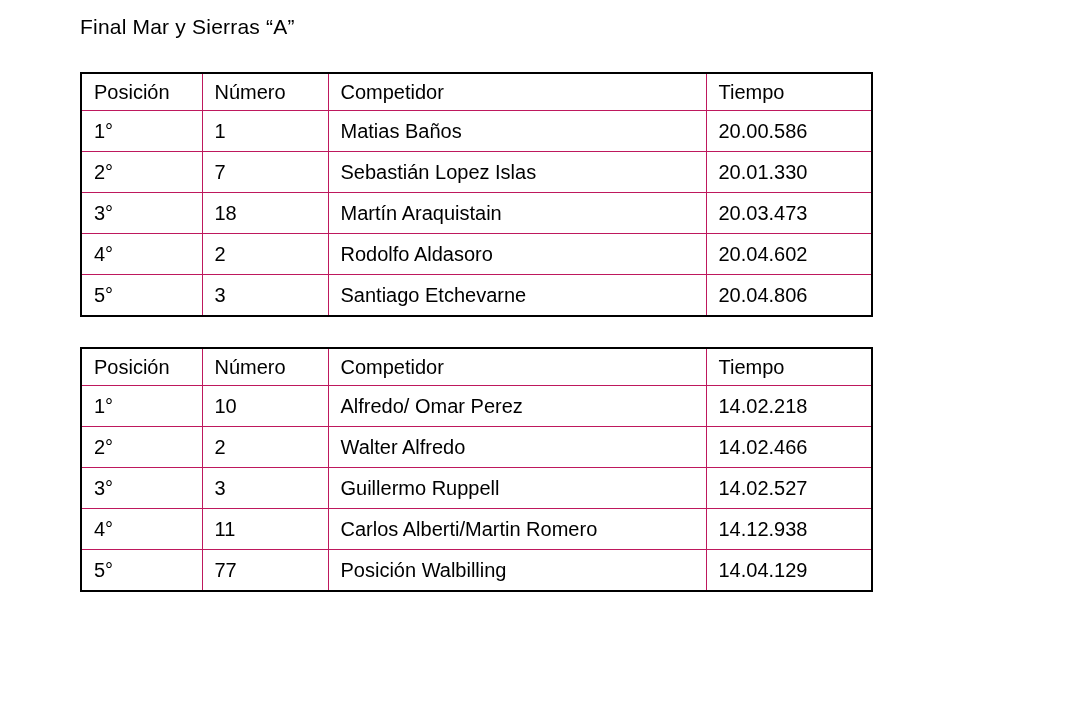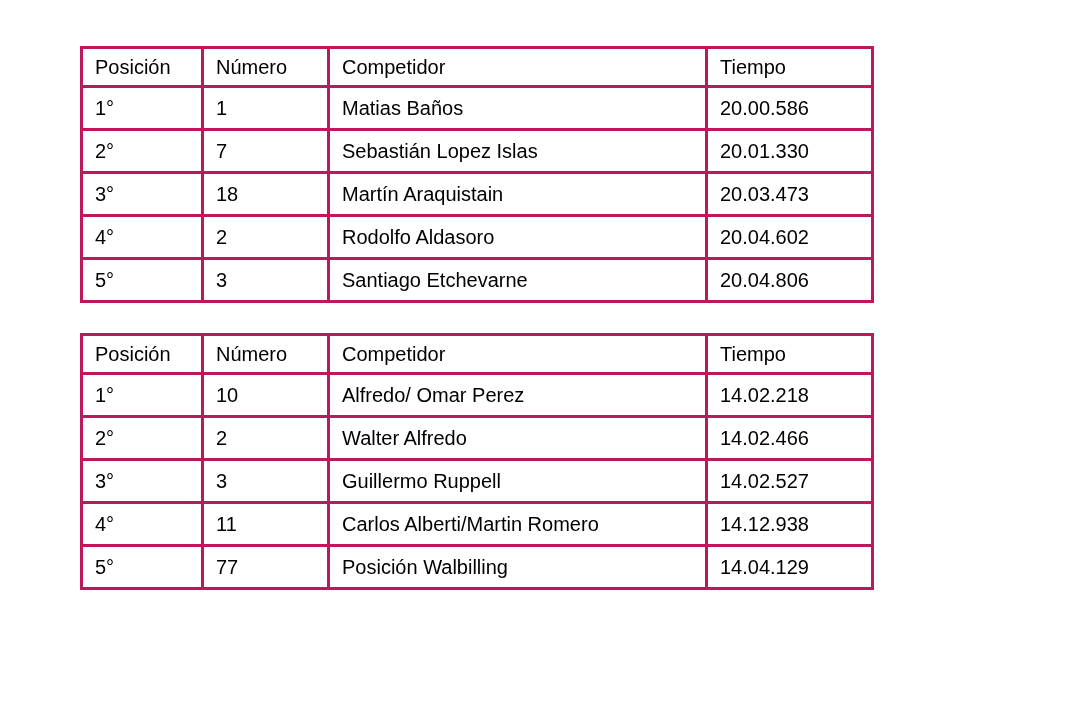--- a/index.html
+++ b/index.html
@@ -29,21 +29,21 @@
     border-collapse: collapse;
     table-layout: fixed;
     width: 791px;
     border: 2px solid #000000;
   }
   .table-gap-1 { margin-top: 32px; }
   .title-gap-2 { margin-top: 68px; }
   .table-gap-2 { margin-top: 30px; }
   .results-table th,
   .results-table td {
-    border: 3px solid #be185d;
+    border: 1px solid #be185d;
     font-weight: 400;
     text-align: left;
     vertical-align: middle;
     padding: 0 4px 0 12px;
     font-size: 20px;
     white-space: nowrap;
     overflow: hidden;
   }
   .results-table th { height: 36px; }
   .results-table td { height: 40px; }
@@ -51,20 +51,21 @@
   .col-numero     { width: 126px; }
   .col-competidor { width: 378px; }
   .col-tiempo     { width: 166px; }
 </style>
 </head>
 <body>
 
 <div class="page">
 
   <section>
+    <h2 class="section-title">Final Mar y Sierras “A”</h2>
     <table class="results-table table-gap-1">
       <colgroup>
         <col class="col-posicion">
         <col class="col-numero">
         <col class="col-competidor">
         <col class="col-tiempo">
       </colgroup>
     <thead>
           <tr>
             <th>Posición</th>

